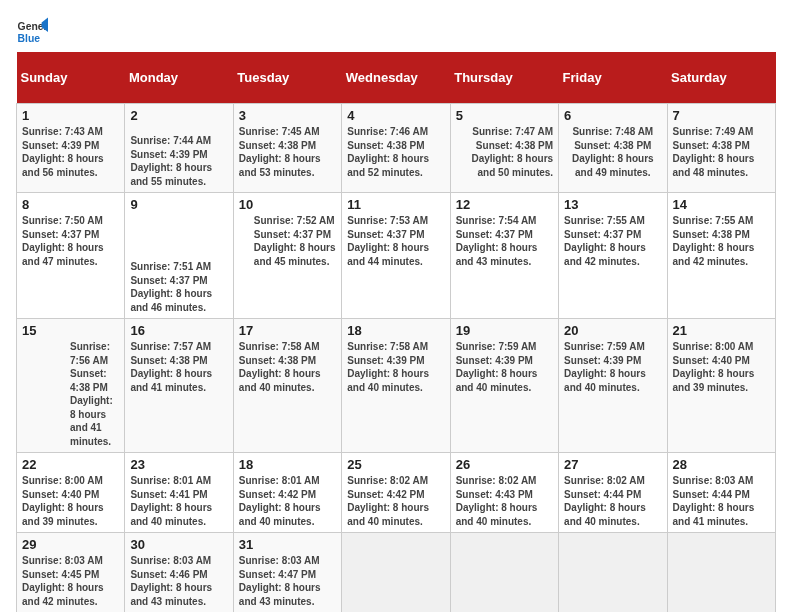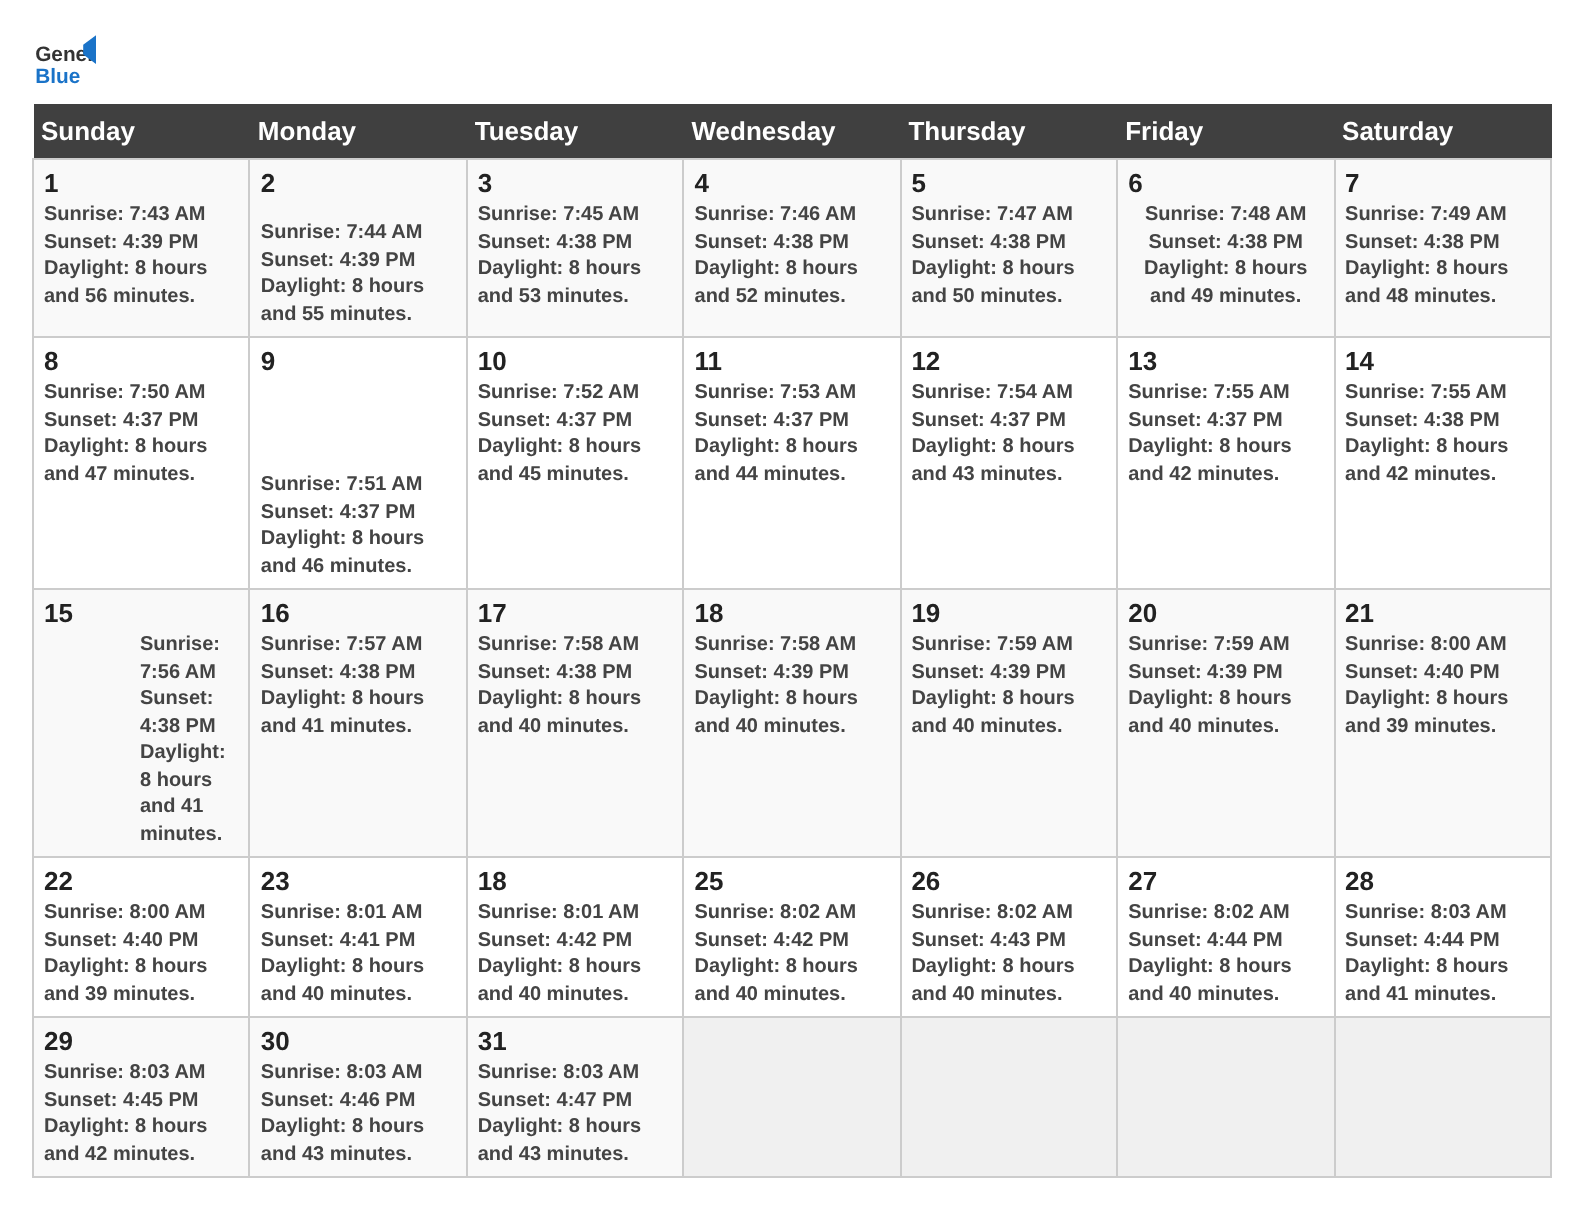--- a/index.html
+++ b/index.html
@@ -36,23 +36,23 @@
     .calendar-subtitle {
       font-size: 14px;
       color: #555;
     }
     table {
       width: 100%;
       border-collapse: collapse;
       font-size: 11px;
     }
     thead tr th {
-      background-color: #404040;
+      background-color: #b91c1c;
       color: #fff;
-      padding: 6px 4px;
+      padding: 18px 4px;
       text-align: left;
       font-size: 13px;
       font-weight: bold;
     }
     tbody tr td {
       border: 1px solid #ccc;
       vertical-align: top;
       padding: 4px 5px;
       width: 14.28%;
       height: 80px;
@@ -135,21 +135,21 @@
         </td>
         <td>
           <span class="day-num">4</span>
           <div class="day-info" style="white-space: pre-line;">Sunrise: 7:46 AM
 Sunset: 4:38 PM
 Daylight: 8 hours
 and 52 minutes.</div>
         </td>
         <td>
           <span class="day-num">5</span>
-          <div class="day-info" style="white-space: pre-line;">Sunrise: 7:47 AM
+          <div class="day-info" style="white-space: pre-line; text-align: right;">Sunrise: 7:47 AM
 Sunset: 4:38 PM
 Daylight: 8 hours
 and 50 minutes.</div>
         </td>
         <td>
           <span class="day-num">6</span>
           <div class="day-info" style="white-space: pre-line; text-align: center;">Sunrise: 7:48 AM
 Sunset: 4:38 PM
 Daylight: 8 hours
 and 49 minutes.</div>
@@ -172,21 +172,21 @@
         </td>
         <td>
           <span class="day-num">9</span>
           <div class="day-info" style="white-space: pre-line; margin-top: 48px;">Sunrise: 7:51 AM
 Sunset: 4:37 PM
 Daylight: 8 hours
 and 46 minutes.</div>
         </td>
         <td>
           <span class="day-num">10</span>
-          <div class="day-info" style="white-space: pre-line;">Sunrise: 7:52 AM
+          <div class="day-info" style="white-space: pre-line; margin-left: 15px;">Sunrise: 7:52 AM
 Sunset: 4:37 PM
 Daylight: 8 hours
 and 45 minutes.</div>
         </td>
         <td>
           <span class="day-num">11</span>
           <div class="day-info" style="white-space: pre-line;">Sunrise: 7:53 AM
 Sunset: 4:37 PM
 Daylight: 8 hours
 and 44 minutes.</div>

